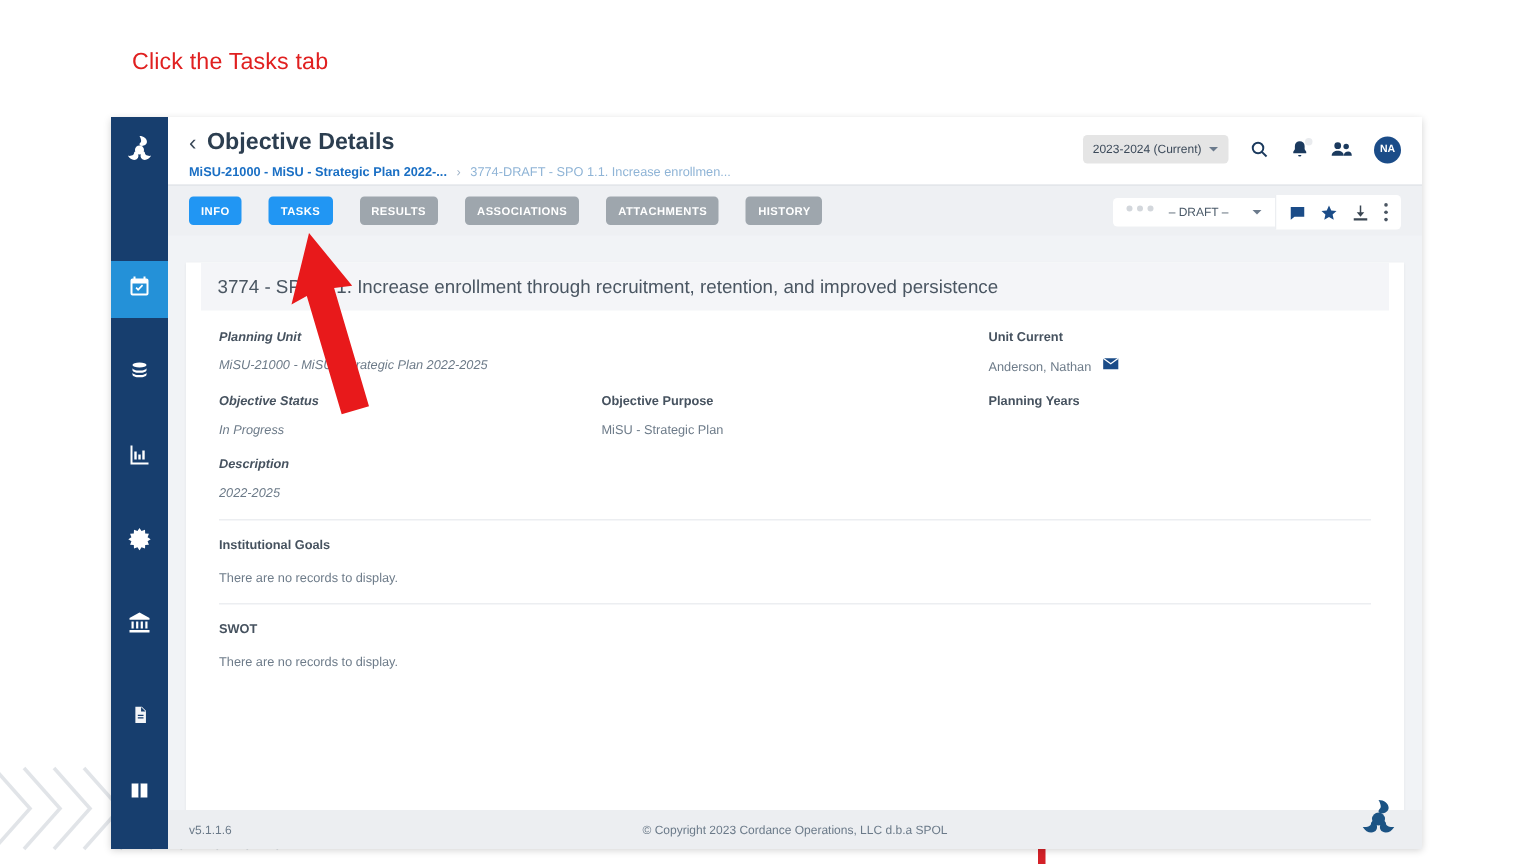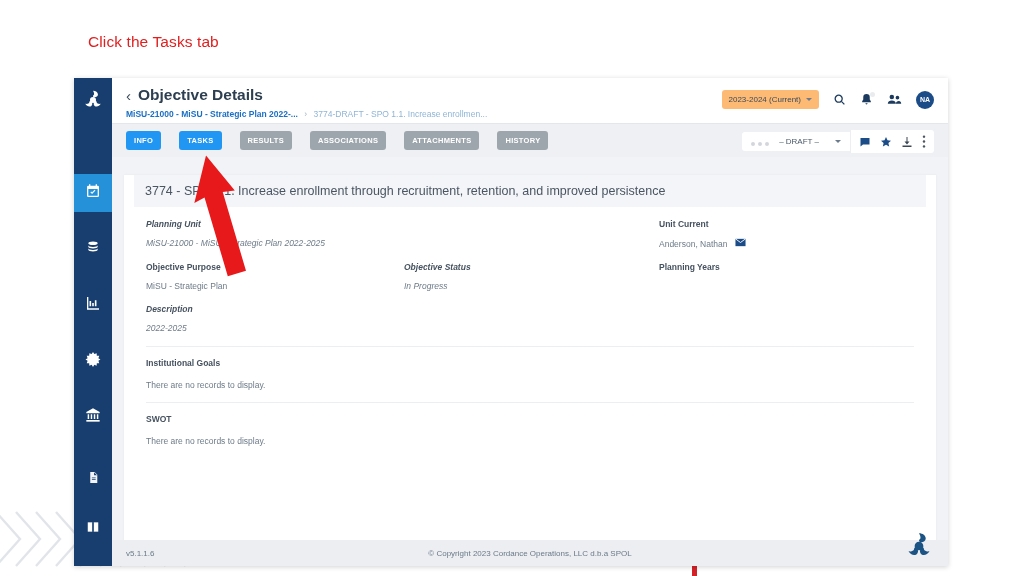--- a/index.html
+++ b/index.html
@@ -57,21 +57,21 @@
   
   .hdr { background: #ffffff; padding: 8px 14px 4px 14px; position: relative; }
   .hdr-row1 { display: flex; align-items: center; }
   .back-chevron { font-size: 15px; color: #3b4a5a; margin-right: 7px; line-height: 1; cursor:pointer; }
   .page-title { font-size: 15.5px; color: #2c3e50; font-weight: 600; }
   .hdr-right {
     position: absolute; right: 14px; top: 12px;
     display: flex; align-items: center; gap: 14px;
   }
   .yr-select {
-    background: #fdba74; border-radius: 3px; font-size: 8px; color: #3c4a5a;
+    background: #e5e5e5; border-radius: 3px; font-size: 8px; color: #3c4a5a;
     padding: 5px 7px; display: flex; align-items: center; gap: 5px; cursor: pointer;
     white-space: nowrap;
   }
   .caret { width:0;height:0;border-left:3px solid transparent;border-right:3px solid transparent;
            border-top:3.5px solid #6b7a8c; }
   .ico-btn { cursor: pointer; display:flex; align-items:center; position: relative; }
   .avatar {
     width: 18px; height: 18px; border-radius: 50%; background: #1b4c88; color: #fff;
     font-size: 7px; font-weight: 700; display:flex; align-items:center; justify-content:center;
     cursor:pointer;
@@ -92,21 +92,21 @@
   .tab {
     font-size: 7.5px; font-weight: 700; color: #ffffff; background: #9ea6ad;
     padding: 5px 8px; border-radius: 3px; margin-right: 18px; letter-spacing: .3px;
     cursor: pointer; white-space: nowrap;
   }
   .tab.on { background: #2196f3; }
   .tool-right {
     position: absolute; right: 14px; top: 6px; display: flex; align-items: center;
   }
   .tool-left-grp {
-    background:#ffffff; display:flex;align-items:flex-end; gap:10px; padding:5px 9px;
+    background:#ffffff; display:flex;align-items:flex-start; gap:10px; padding:5px 9px;
     border-radius:3px 0 0 3px;
   }
   .dots { display:flex; gap:3px; }
   .dots i { width:4px;height:4px;border-radius:50%;background:#d3d7dc;display:block; }
   .draft-sel { font-size:8px;color:#4a5968;display:flex;align-items:center;gap:16px;cursor:pointer;
                white-space:nowrap; }
   .tool-icons { background:#ffffff;display:flex;align-items:center;gap:9px;padding:5px 8px;
                 border-radius:0 3px 3px 0; border-left:1px solid #eceef1; }
   .tool-icons .ico-btn { color:#1b4c88; }
 
@@ -361,27 +361,27 @@
                     <svg width="11" height="9" viewBox="0 0 24 18" fill="#1b4c88">
                       <path d="M1 1h22v16H1z"></path>
                         <path d="M1 1l11 8 11-8" fill="none" stroke="#ffffff" stroke-width="2"></path>
                     </svg>
                   </span>
                 </div>
               </div>
             </div>
 
             <div class="frow">
+              <div class="fcol c1">
+                <div class="flabel">Objective Status</div>
+                <div class="fvalue">In Progress</div>
+              </div>
               <div class="fcol c2">
                 <div class="flabel">Objective Purpose</div>
                 <div class="fvalue">MiSU - Strategic Plan</div>
-              </div>
-              <div class="fcol c1">
-                <div class="flabel">Objective Status</div>
-                <div class="fvalue">In Progress</div>
               </div>
               <div class="fcol c3">
                 <div class="flabel">Planning Years</div>
               </div>
             </div>
 
             <div class="frow">
               <div class="fcol c1">
                 <div class="flabel">Description</div>
                 <div class="fvalue">2022-2025</div>

